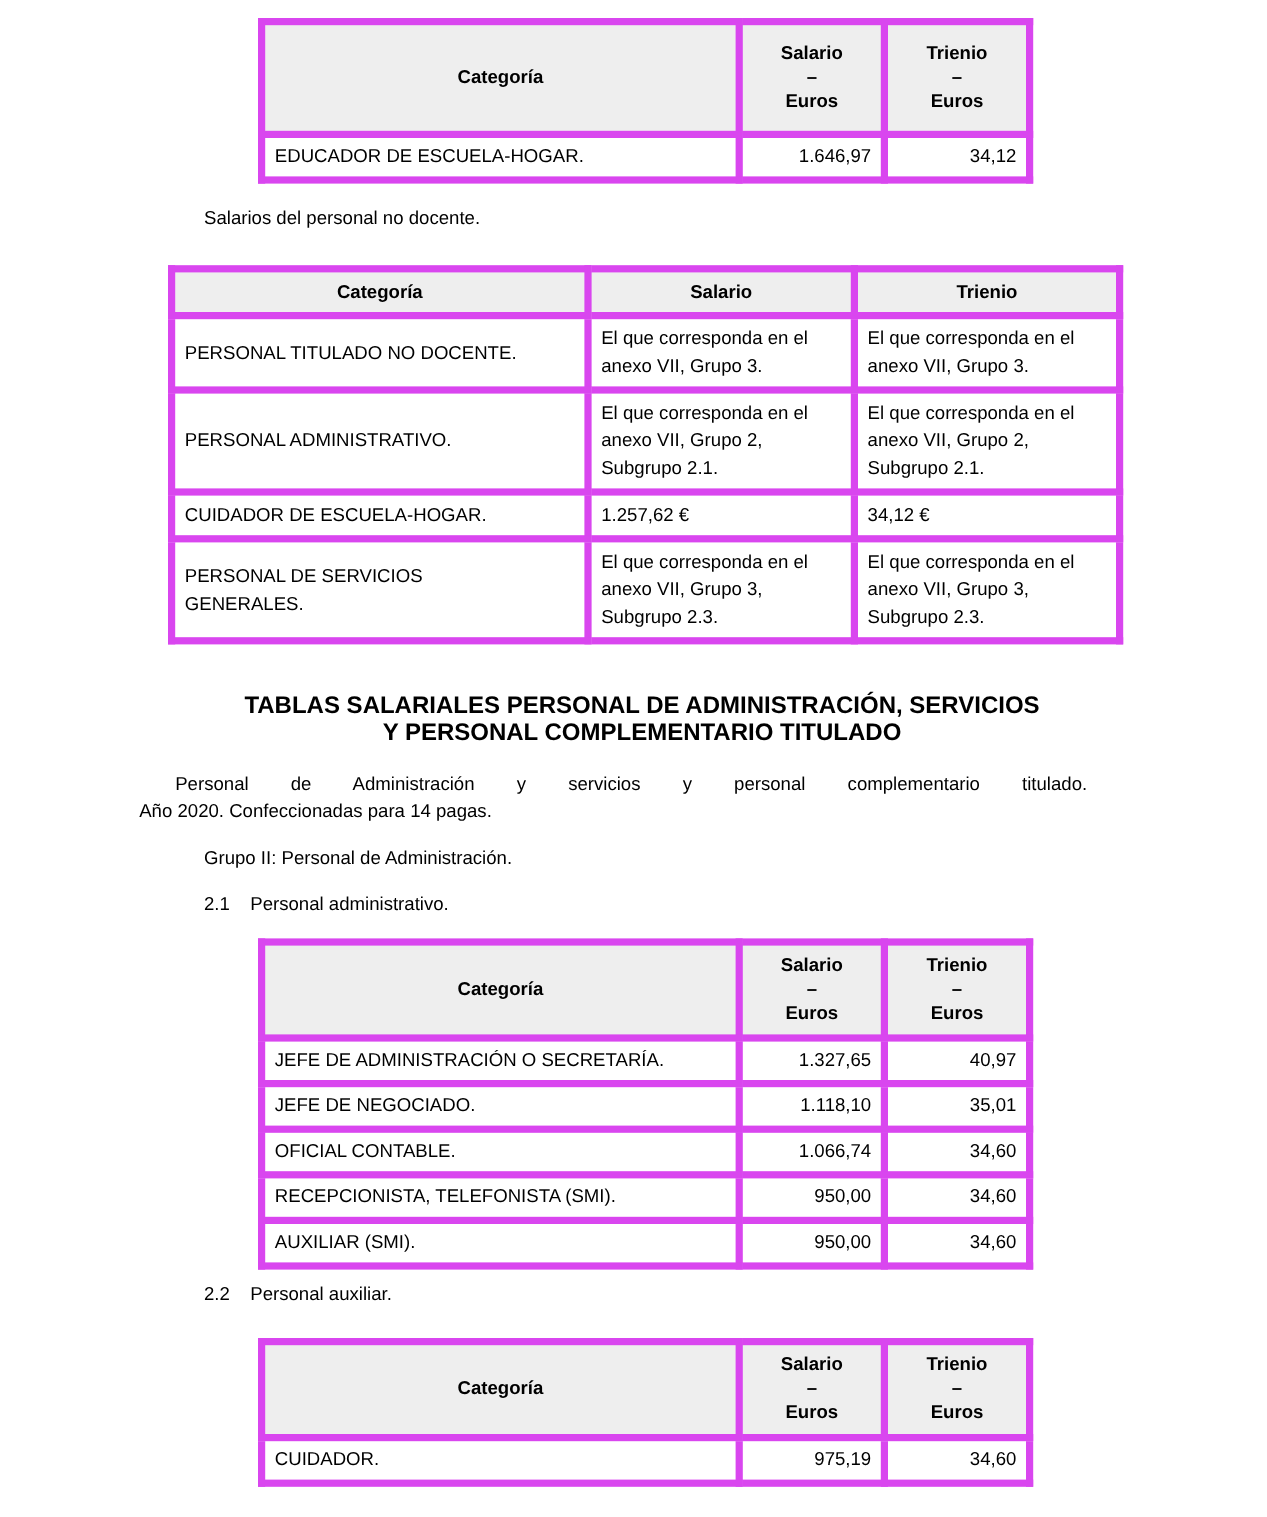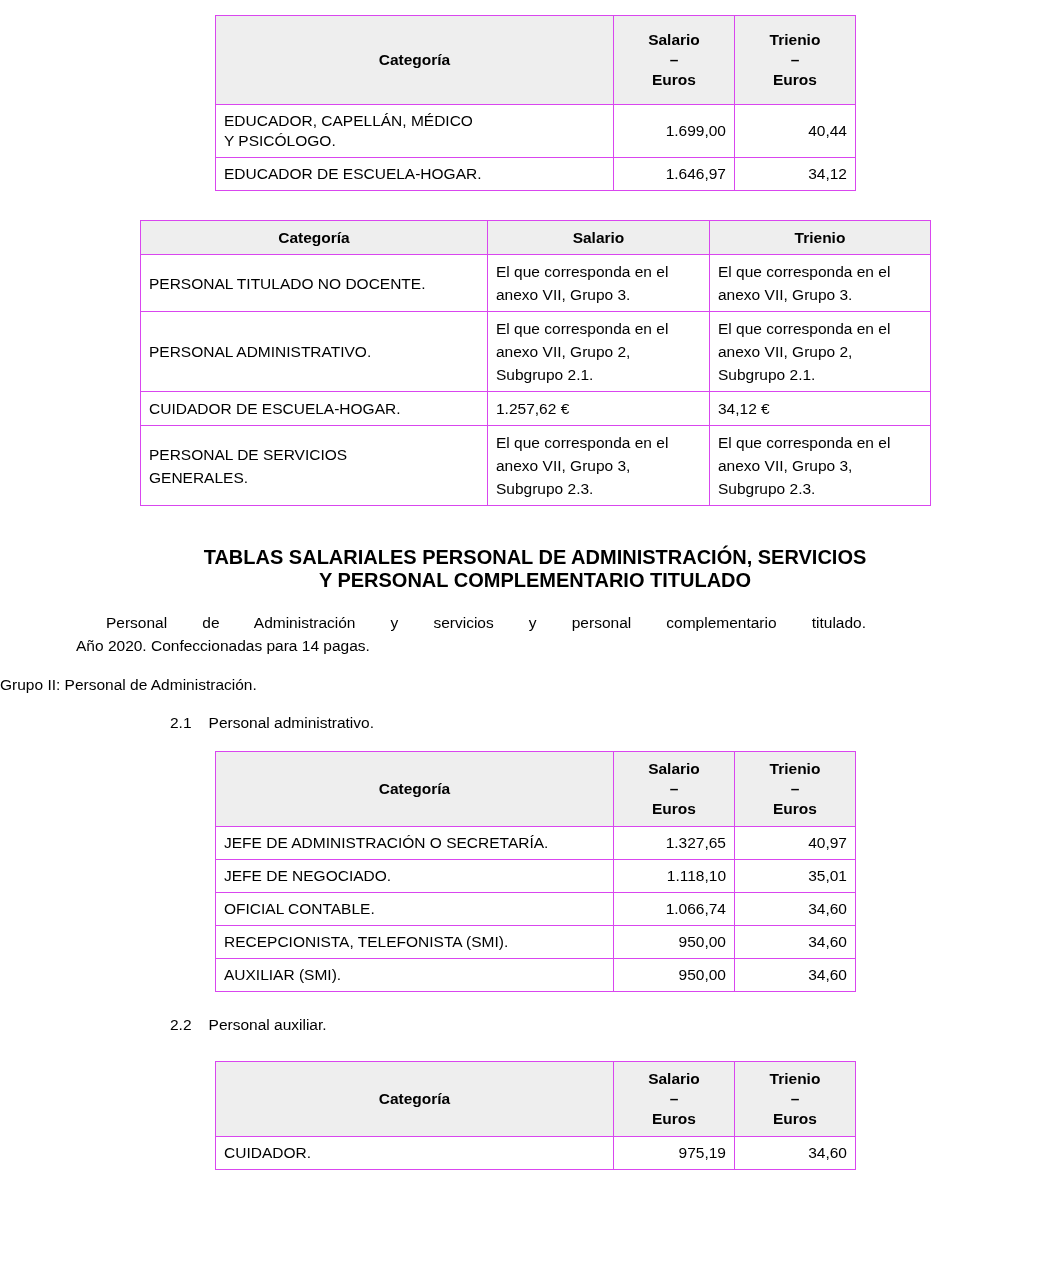--- a/index.html
+++ b/index.html
@@ -6,21 +6,21 @@
   html,body { background:#ffffff; }
   body {
     width:1056px; height:1264px;
     font-family:"Liberation Sans", sans-serif;
     color:#000000;
     font-size:15.5px;
   }
   .page { position:relative; width:1056px; height:1264px; overflow:hidden; background:#ffffff; }
 
   table { border-collapse:collapse; font-size:15.5px; table-layout:fixed; }
-  th, td { border:1px solid #d946ef; }
+  th, td { border:6px solid #d946ef; }
   th {
     background:#eeeeee;
     font-weight:bold;
     text-align:center;
     vertical-align:middle;
     line-height:20px;
   }
   td { vertical-align:middle; background:#ffffff; }
 
   
@@ -43,28 +43,28 @@
 
   .maxw255 { display:inline-block; max-width:255px; }
   .maxw250 { display:inline-block; max-width:250px; }
 
   .t1 { margin-top:15px; }
   .intro { margin-top:21px; margin-left:170px; line-height:18px; }
   .t2 { margin-top:29px; }
   .doc-title { margin-top:40px; margin-left:140px; width:790px; text-align:center;
                font-weight:bold; font-size:20px; line-height:23px; }
   .year { margin-top:17px; margin-left:140px; width:790px; text-align:center; line-height:18px; }
-  .para { margin-top:19px; margin-left:76px; width:790px; line-height:23px; }
+  .para { margin-top:19px; margin-left:116px; width:790px; line-height:23px; }
   .para .l1 { text-align:justify; text-align-last:justify; text-indent:30px; }
   .para .l2 { text-align:left; }
-  .grupo { margin-top:19px; line-height:18px; }
+  .grupo { margin-top:19px; margin-left:170px; line-height:18px; }
   .subhead { margin-top:20px; margin-left:170px; line-height:18px; display:flex; }
   .subhead .num { margin-right:17px; }
   .t3 { margin-top:19px; }
-  .sub22 { margin-top:24px;text-align:center; }
+  .sub22 { margin-top:12px;text-align:center; }
   .t4 { margin-top:27px; }
 </style>
 </head>
 <body>
 
 <div class="page">
 
   <table class="tbl-narrow head-tall t1">
     <colgroup>
         <col class="c-cat">
@@ -83,34 +83,28 @@
         </th>
         <th>
           <div>Trienio</div>
           <div>–</div>
           <div>Euros</div>
         </th>
       </tr>
     </thead>
     <tbody>
       <tr>
-        <td class="cat">
-          <span class="maxw255">EDUCADOR, CAPELLÁN, MÉDICO Y PSICÓLOGO.</span>
-        </td>
-        <td class="num">1.699,00</td>
-        <td class="num">40,44</td>
-      </tr>
-      <tr>
         <td class="cat">EDUCADOR DE ESCUELA-HOGAR.</td>
         <td class="num">1.646,97</td>
         <td class="num">34,12</td>
       </tr>
     </tbody>
   </table>
 
+  <p class="intro">Salarios del personal no docente.</p>
 
   <table class="tbl-wide t2">
     <colgroup>
         <col class="c-cat">
         <col class="c-sal">
         <col class="c-tri">
       </colgroup>
     <thead>
       <tr>
         <th>Categoría</th>

